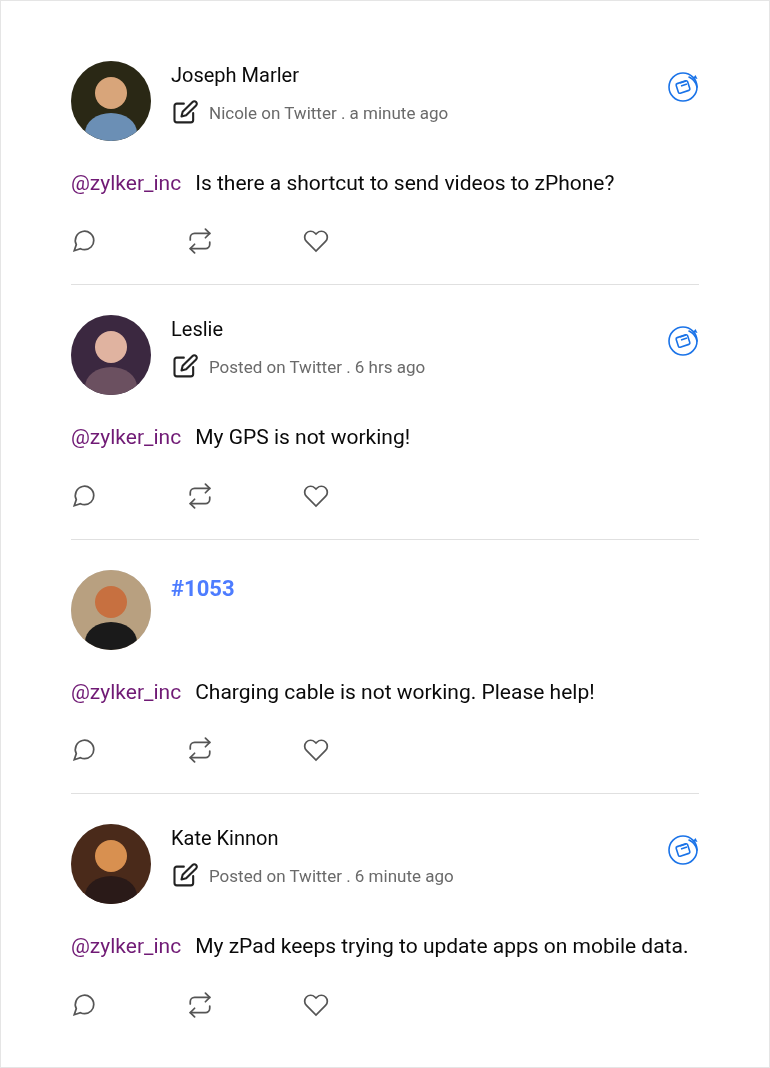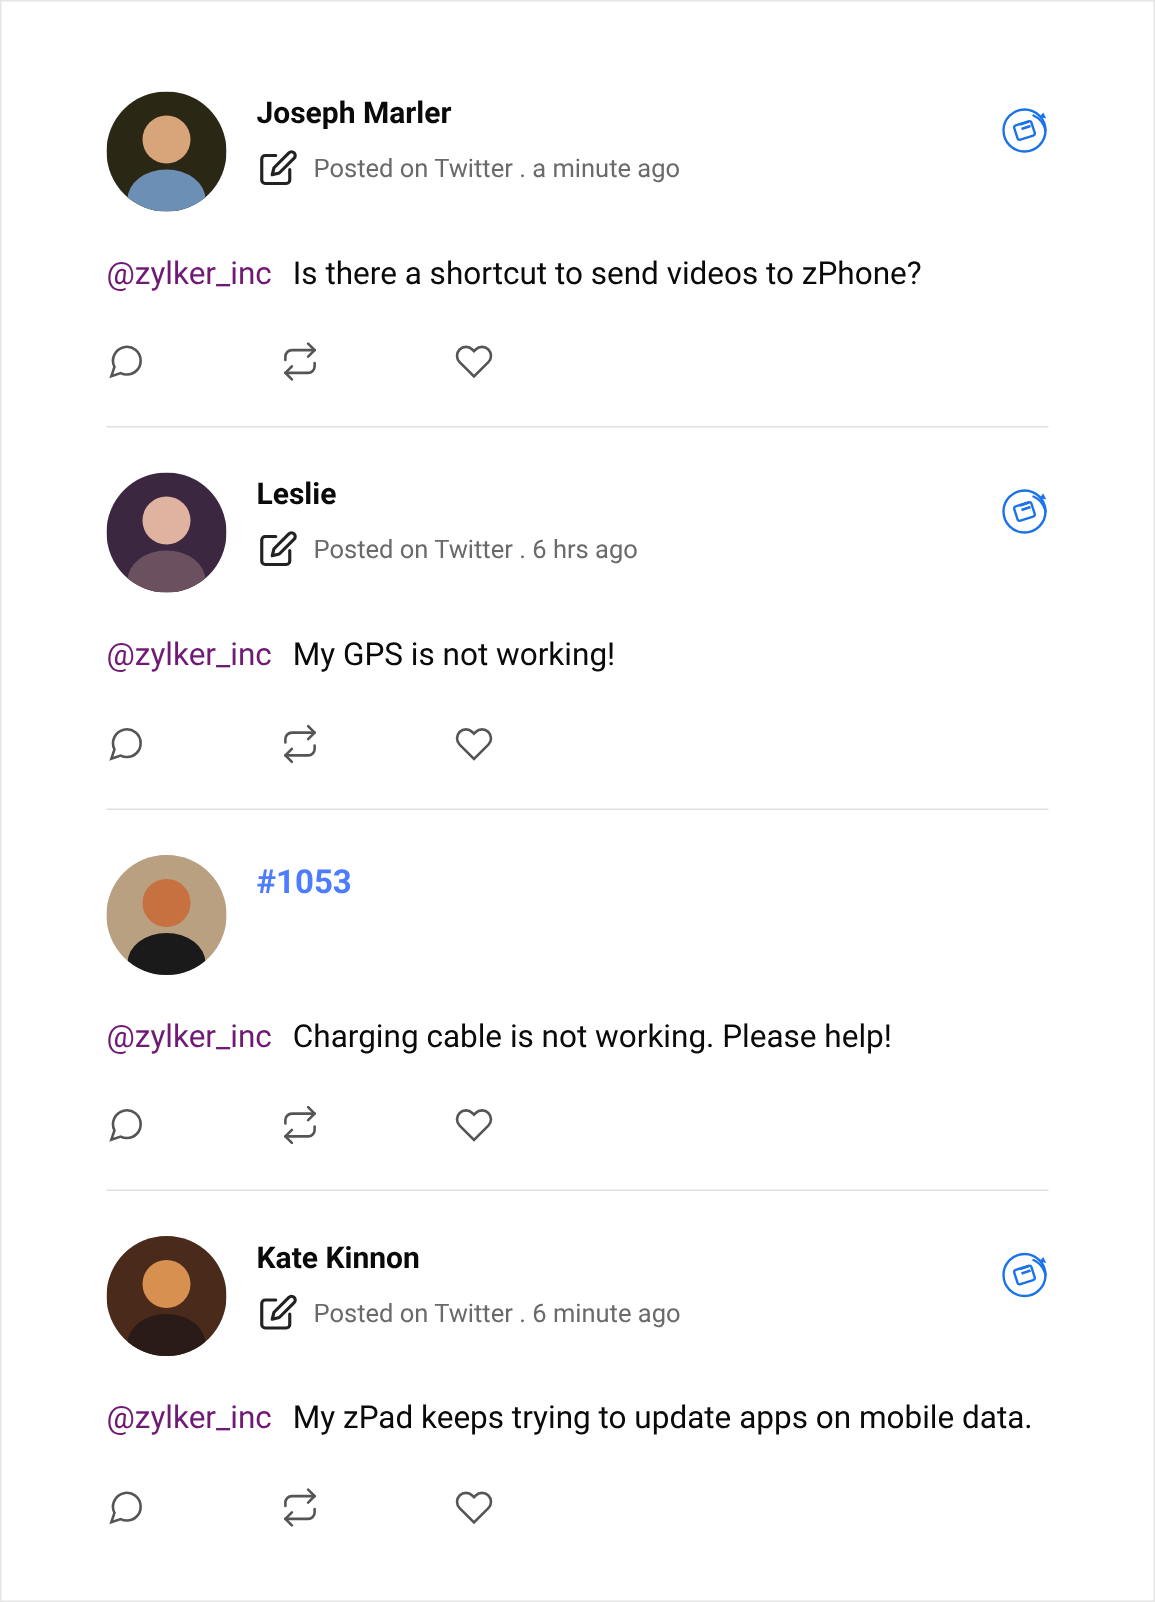--- a/index.html
+++ b/index.html
@@ -41,21 +41,21 @@
     .avatar svg {
       width: 100%;
       height: 100%;
     }
     .header-meta {
       flex: 1;
       padding-top: 2px;
     }
     .author-name {
       font-size: 20px;
-      font-weight: 700;
+      font-weight: 400;
       color: #0a0a0a;
       margin-bottom: 12px;
     }
     .posted-row {
       display: flex;
       align-items: center;
       gap: 10px;
     }
     .compose-icon {
       width: 28px;
@@ -115,21 +115,21 @@
     <circle cx="40" cy="32" r="16" fill="#d8a57a"></circle>
     <ellipse cx="40" cy="72" rx="26" ry="20" fill="#6b8fb5"></ellipse>
   </svg></div>
       <div class="header-meta">
         <div class="author-name">Joseph Marler</div>
         <div class="posted-row">
           <div class="compose-icon"><svg viewBox="0 0 24 24" fill="none" stroke="#222" stroke-width="1.8" stroke-linecap="round" stroke-linejoin="round">
   <path d="M11 4H5a2 2 0 0 0-2 2v12a2 2 0 0 0 2 2h12a2 2 0 0 0 2-2v-6"></path>
   <path d="M18.5 2.5a2.1 2.1 0 1 1 3 3L13 14l-4 1 1-4 8.5-8.5z"></path>
 </svg></div>
-          <span class="posted-text">Posted on Twitter . a minute ago</span>
+          <span class="posted-text">Nicole on Twitter . a minute ago</span>
         </div>
       </div>
       <div class="ticket-action"><svg viewBox="0 0 32 32" fill="none" stroke="#1a73e8" stroke-width="1.6">
   <circle cx="16" cy="16" r="14"></circle>
   <path d="M22 6a14 14 0 0 1 8 10" stroke-linecap="round"></path>
   <polygon points="28.5,4 30.5,8 26,7" fill="#1a73e8" stroke="none"></polygon>
   <rect x="10" y="11" width="12" height="10" rx="1.5" transform="rotate(-18 16 16)"></rect>
   <line x1="13" y1="12" x2="19" y2="10"></line>
   <line x1="14" y1="15" x2="20" y2="13"></line>
 </svg></div>

